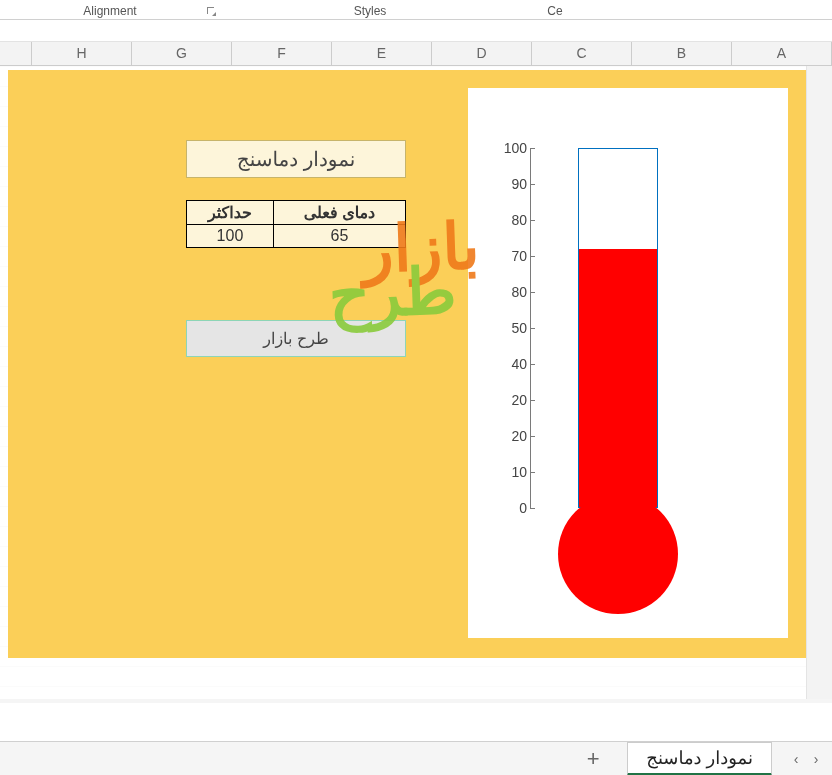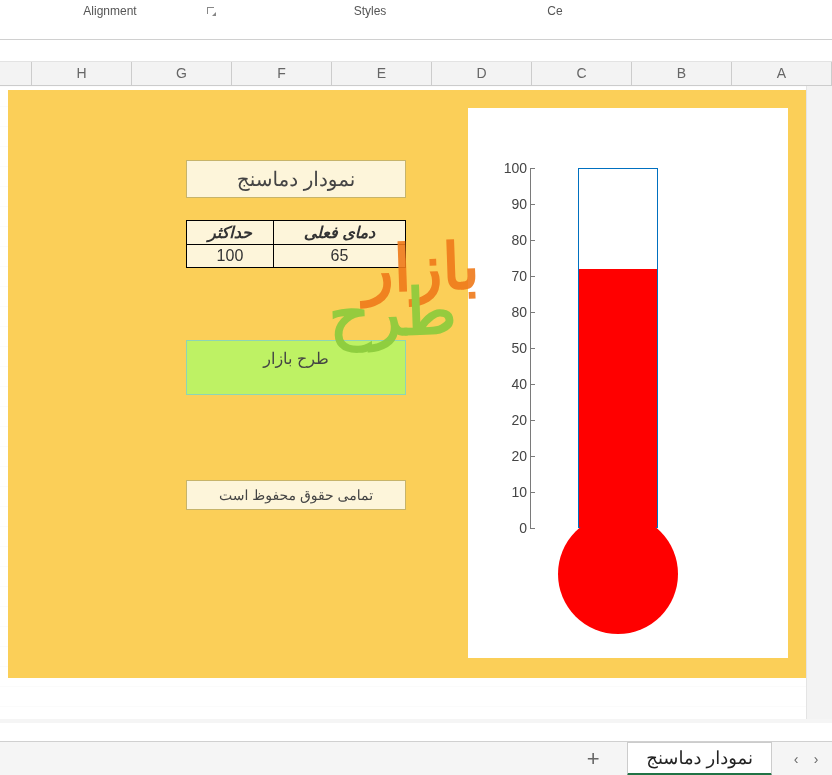--- a/index.html
+++ b/index.html
@@ -8,21 +8,21 @@
     font-size: 13px;
     background: #fff;
     width: 832px;
     height: 775px;
     overflow: hidden;
     color: #333;
   }
   
   .ribbon-groups {
     display: flex;
-    height: 40px;
+    height: 20px;
     border-bottom: 1px solid #d0d0d0;
     background: #fff;
     align-items: center;
     font-size: 12px;
     color: #555;
     position: relative;
   }
   .ribbon-group {
     position: relative;
     text-align: center;
@@ -197,44 +197,44 @@
     font-size: 18px;
     color: #444;
     padding: 6px 4px;
     direction: rtl;
   }
   .title-box { top: 70px; font-size: 20px; }
   .rights-box { top: 390px; font-size: 14px; }
 
   .info-box {
     top: 250px;
-    background: #bef264;
+    background: #e5e5e5;
     border: 1px solid #8dd5b6;
     font-size: 16px;
-    padding: 8px 6px 26px;
+    padding: 8px 6px 8px;
     margin-left: 20px;
   }
   .info-box a { color: #1155cc; text-decoration: underline; }
 
   .mini-table {
     position: absolute;
     right: 400px;
     top: 130px;
     width: 220px;
     border-collapse: collapse;
     direction: rtl;
   }
   .mini-table th, .mini-table td {
     border: 1px solid #000;
     text-align: center;
     font-size: 16px;
     padding: 2px 4px;
     background: #fdf5da;
   }
-  .mini-table th { font-style: italic; font-weight: bold; }
+  .mini-table th { font-weight: bold; }
 
   
   .watermark {
     position: absolute;
     top: 150px;
     left: 320px;
     font-size: 64px;
     font-weight: 900;
     line-height: .9;
     pointer-events: none;
@@ -366,23 +366,20 @@
         <td>65</td>
         <td>100</td>
       </tr>
     </tbody>
       </table>
 
     <div class="info-box">
       <div>طرح بازار</div>
     </div>
 
-    <div class="rights-box">
-      <span>تمامی حقوق محفوظ است</span>
-    </div>
 
     <div class="watermark">
       <span class="w1">بازار</span>
       <span class="w2">طرح</span>
     </div>
 
   </div>
 </div>
 
 <div class="tab-bar">

